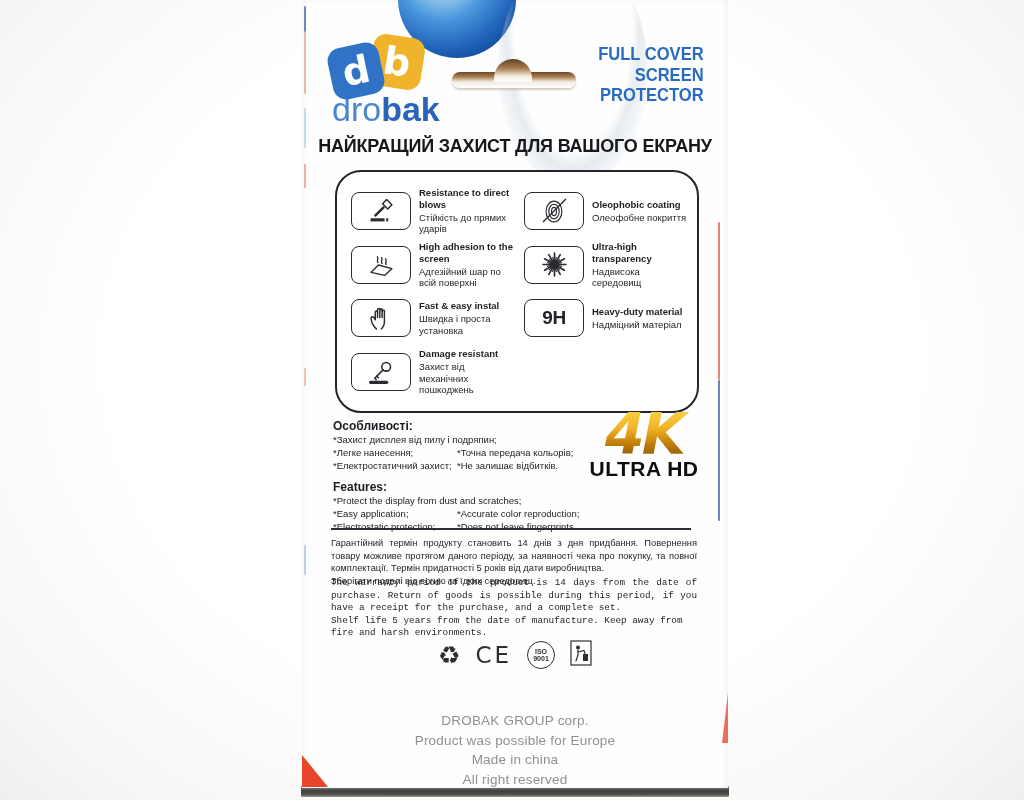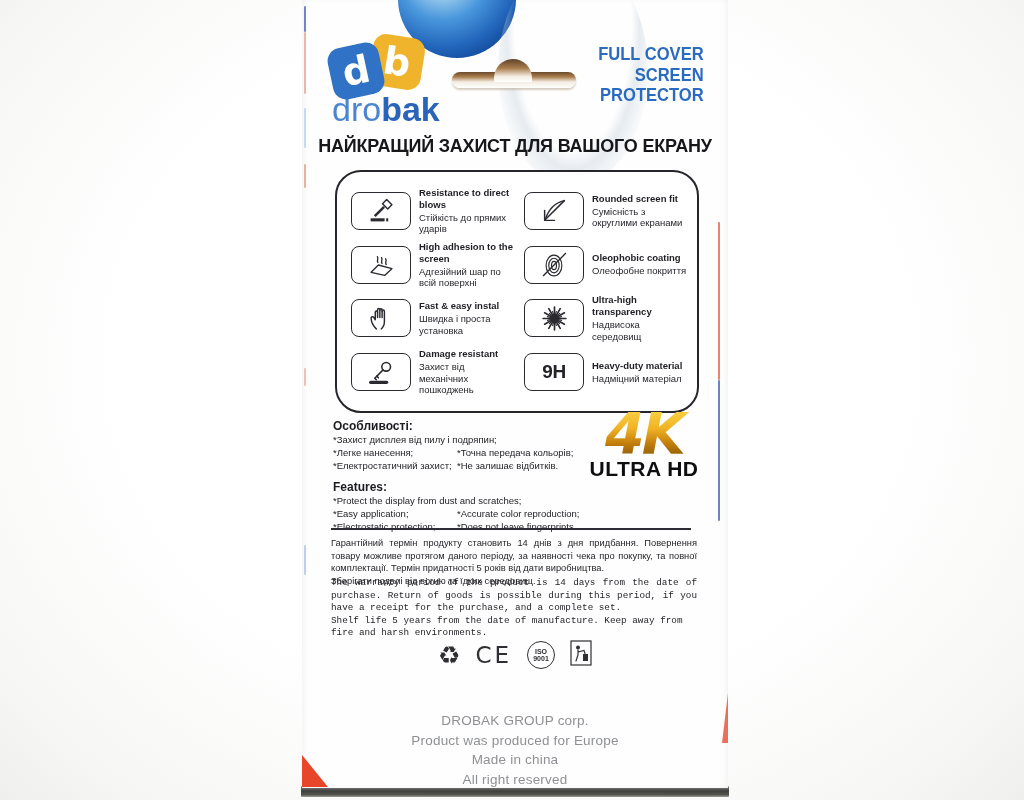--- a/index.html
+++ b/index.html
@@ -192,34 +192,20 @@
               <path d="M6.5 18.5 L8 20"></path>
               <path d="M2.5 22.5 H18" stroke-width="3"></path>
           </svg>
         </div>
         <div class="ftxt">
             <div class="fen">Damage resistant</div>
             <div class="fua">Захист від механічних пошкоджень</div>
           </div>
       </div>
 
-      <div class="feat">
-        <div class="ibox">
-          <svg width="27" height="27" viewBox="0 0 26 26" fill="none" stroke="#2a2a30" stroke-width="1.4" stroke-linecap="round">
-            <path d="M22.5 3.5 L4 22"></path>
-              <path d="M22.5 3.5 C 13.5 5.5 7 12.5 4 22"></path>
-              <path d="M3.5 22.5 V13"></path>
-              <path d="M3.5 22.5 H13"></path>
-          </svg>
-        </div>
-        <div class="ftxt">
-            <div class="fen">Rounded screen fit</div>
-            <div class="fua">Сумісність з округлими екранами</div>
-          </div>
-      </div>
 
       <div class="feat">
         <div class="ibox">
           <svg width="27" height="27" viewBox="0 0 26 26" fill="none" stroke="#2a2a30" stroke-width="1.1">
             <ellipse cx="12.5" cy="14" rx="2.4" ry="4"></ellipse>
               <ellipse cx="12.5" cy="14" rx="5" ry="7"></ellipse>
               <ellipse cx="12.5" cy="14" rx="7.6" ry="10"></ellipse>
               <path d="M24 2 L2 24" stroke-width="1.3"></path>
           </svg>
         </div>
@@ -306,21 +292,21 @@
           <rect x="1" y="1" width="20" height="24"></rect>
           <circle cx="8" cy="7.5" r="2" fill="#2e2e33" stroke="none"></circle>
           <path d="M8 10 V15 L6 21 M8 12 L14 10.5 L15 13.5" stroke-linecap="round"></path>
           <rect x="13" y="14" width="5" height="7" fill="#2e2e33" stroke="none"></rect>
         </svg>
       </span>
     </div>
 
     <div class="footer">
       <div>DROBAK GROUP corp.</div>
-      <div>Product was produced for Europe</div>
+      <div>Product was possible for Europe</div>
       <div>Made in china</div>
       <div>All right reserved</div>
     </div>
 
     <div class="edge er1"></div>
     <div class="edge er2"></div>
     <div class="edge el1"></div>
     <div class="edge el2"></div>
     <div class="edge el3"></div>
     <div class="edge el4"></div>

